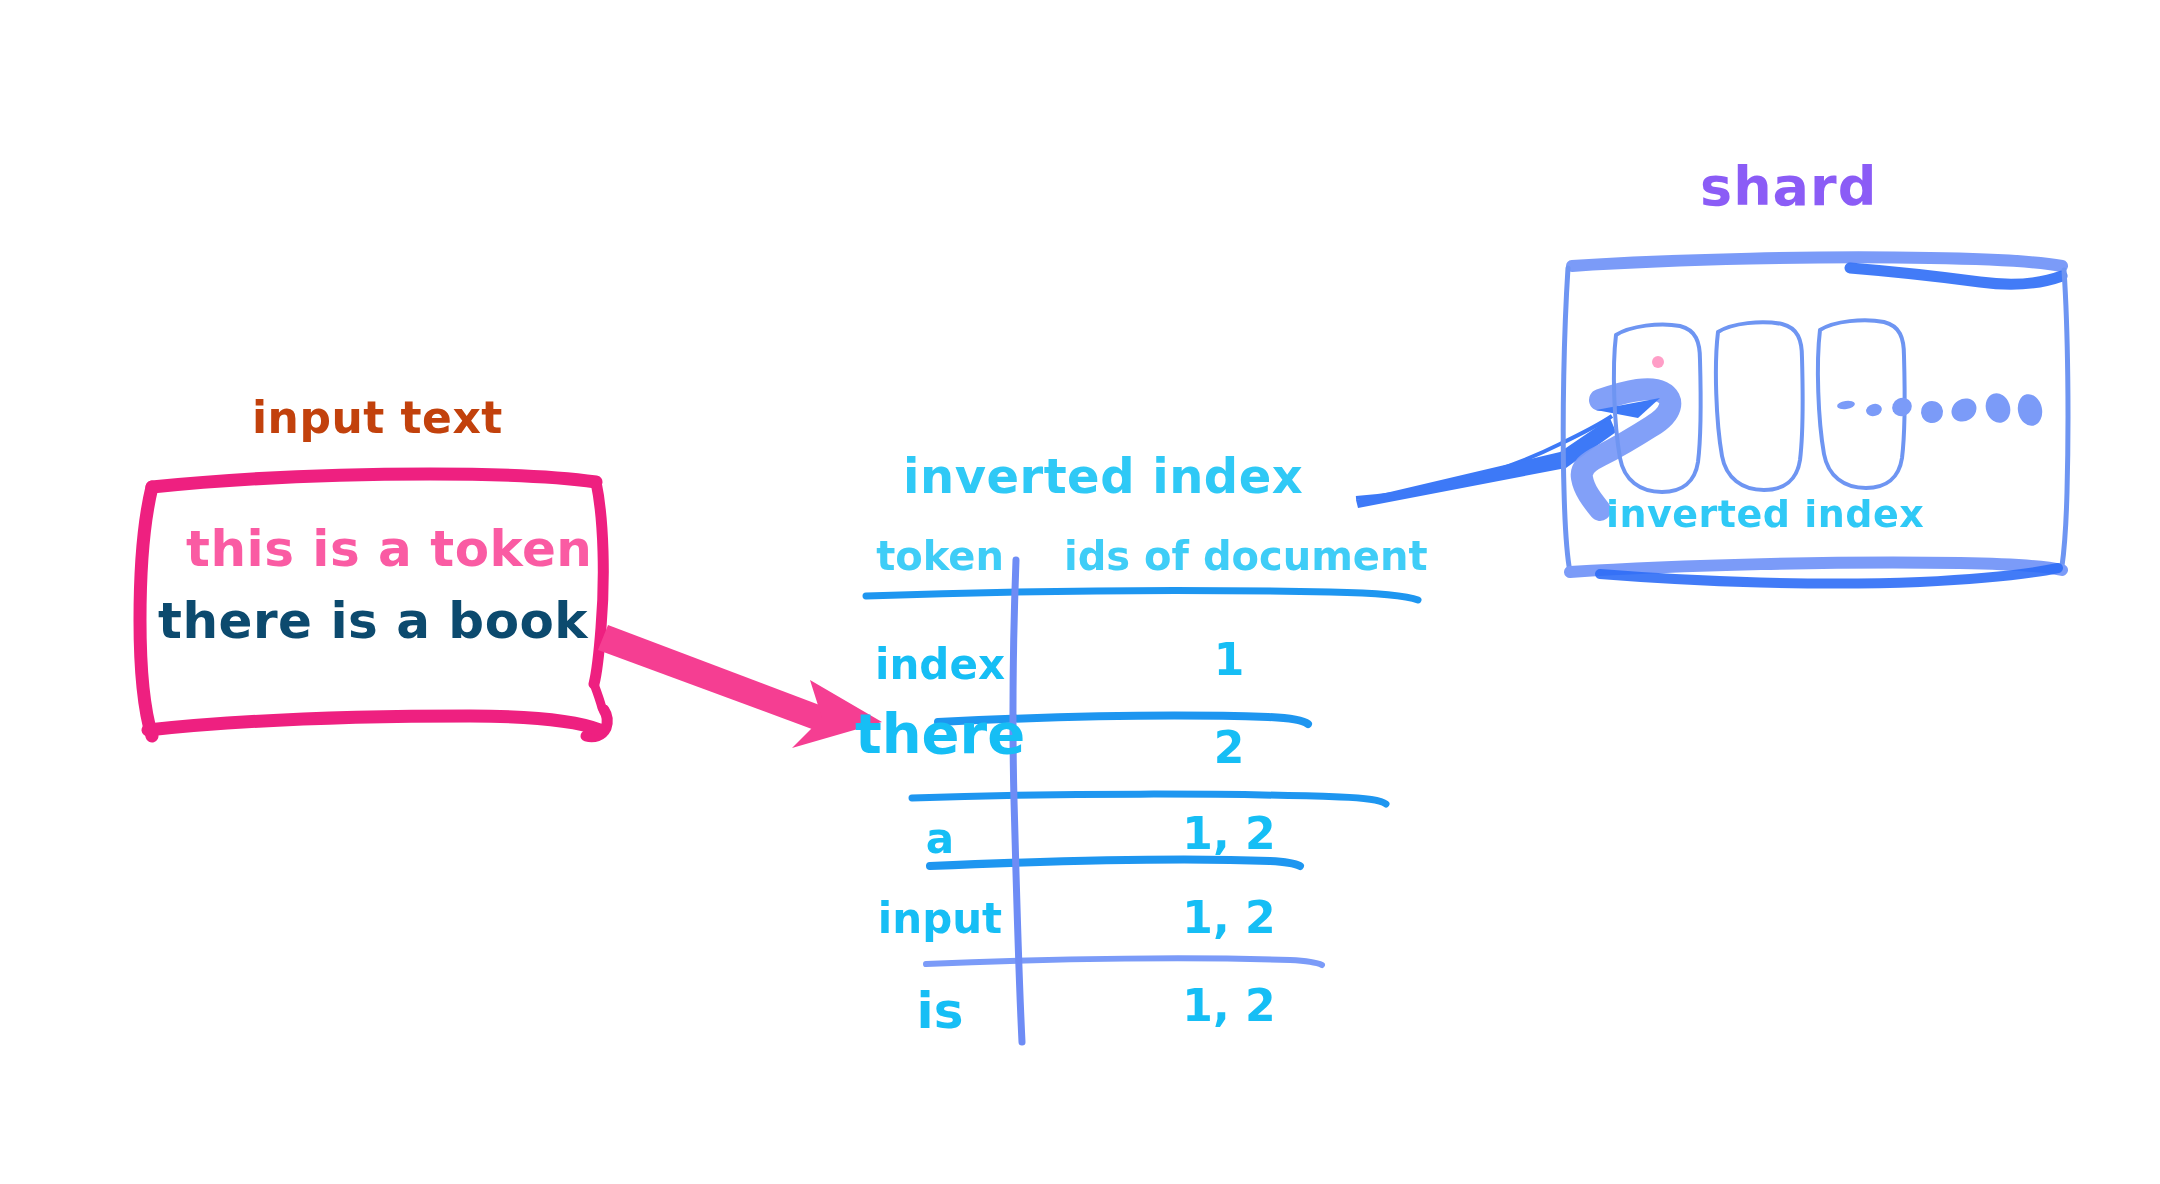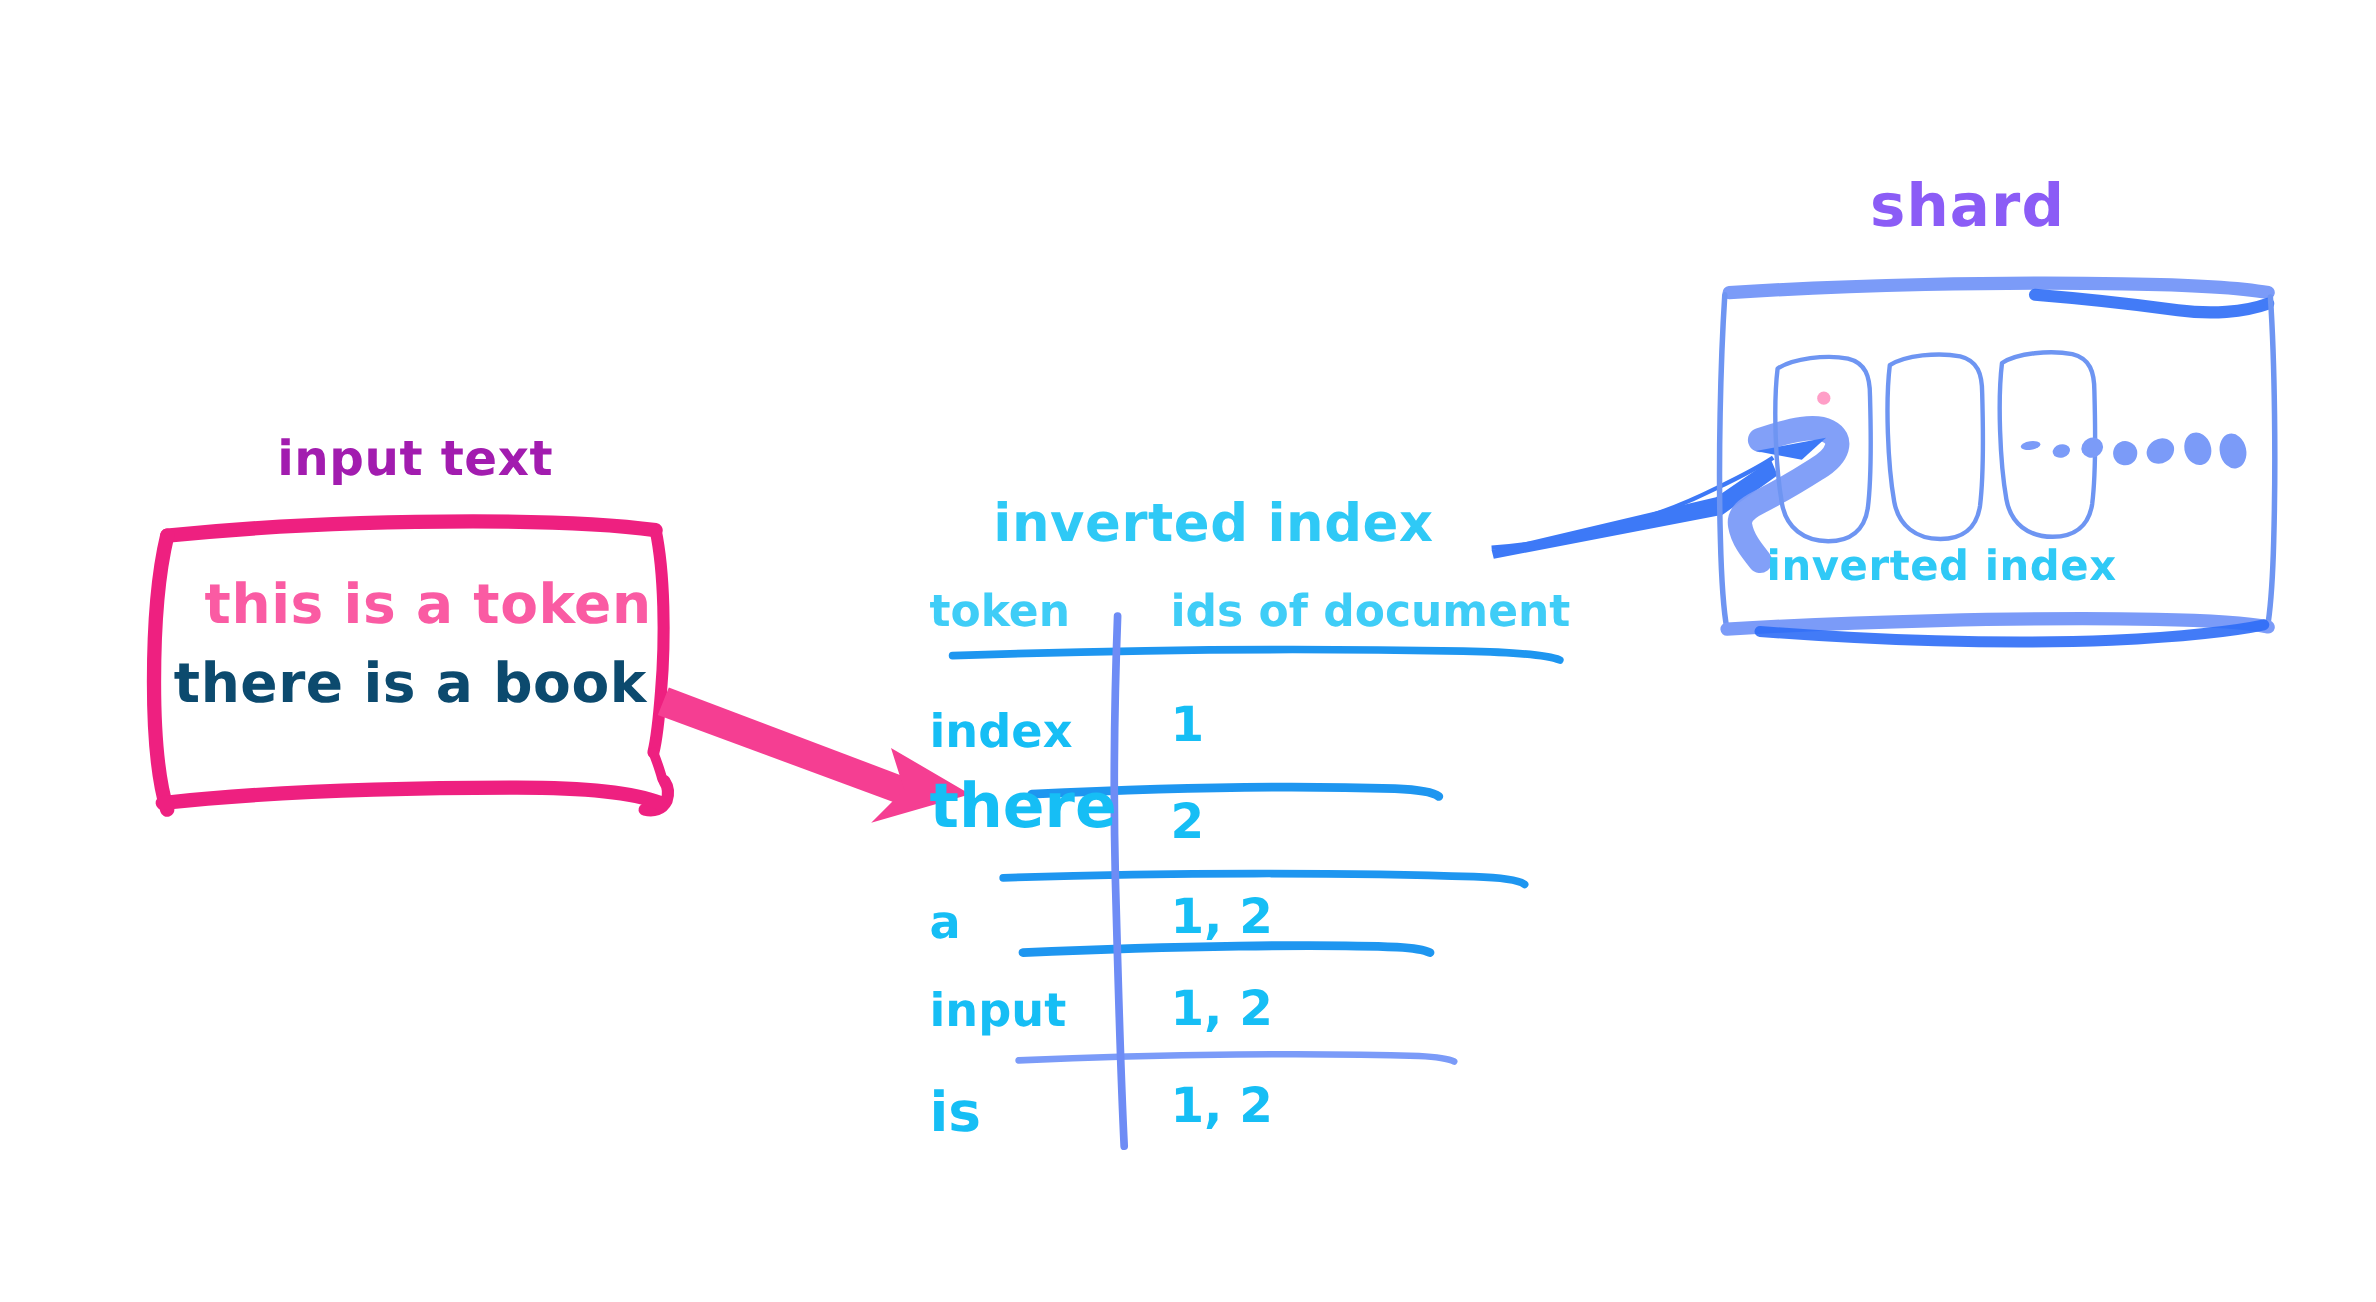--- a/index.html
+++ b/index.html
@@ -35,21 +35,21 @@
     white-space: nowrap;
     letter-spacing: 0.5px;
     line-height: 1;
   }
 
   
   #input-text-label {
     left: 252px;
     top: 396px;
     font-size: 44px;
-    color: #a21caf;
+    color: #c2410c;
     letter-spacing: 0.5px;
   }
   #input-line-1 {
     left: 186px;
     top: 524px;
     font-size: 50px;
     color: #FA5BA3;
   }
   #input-line-2 {
     left: 158px;
@@ -63,20 +63,21 @@
     left: 903px;
     top: 452px;
     font-size: 48px;
     color: #2FC9F6;
   }
   .tbl-cell {
     position: absolute;
     font-weight: 700;
     font-family: "DejaVu Sans", sans-serif;
     white-space: nowrap;
+    text-align: center;
     color: #16BEF5;
     line-height: 1;
   }
   .tbl-head {
     color: #3FCDF7;
   }
   .col-token {
     left: 845px;
     width: 190px;
   }

